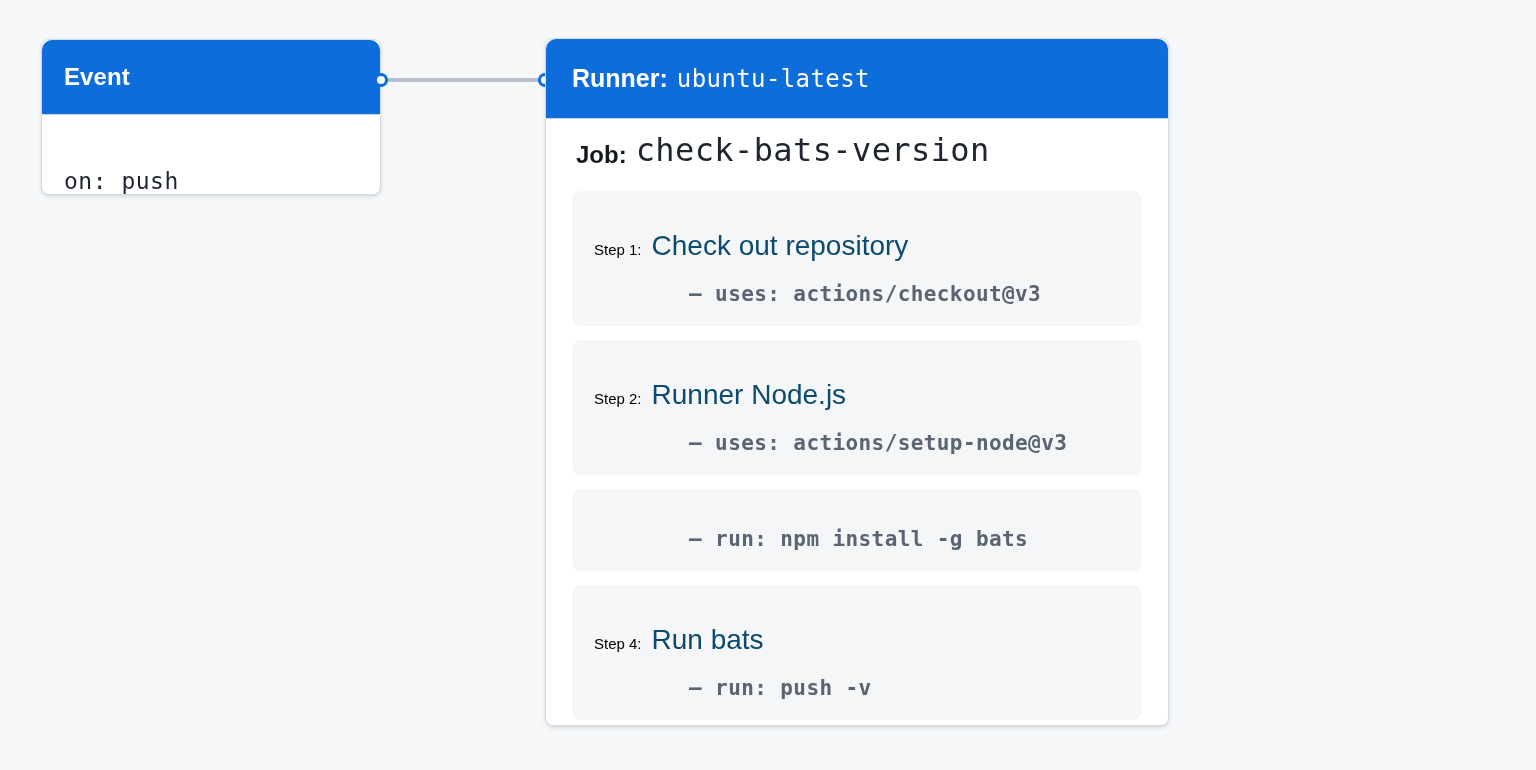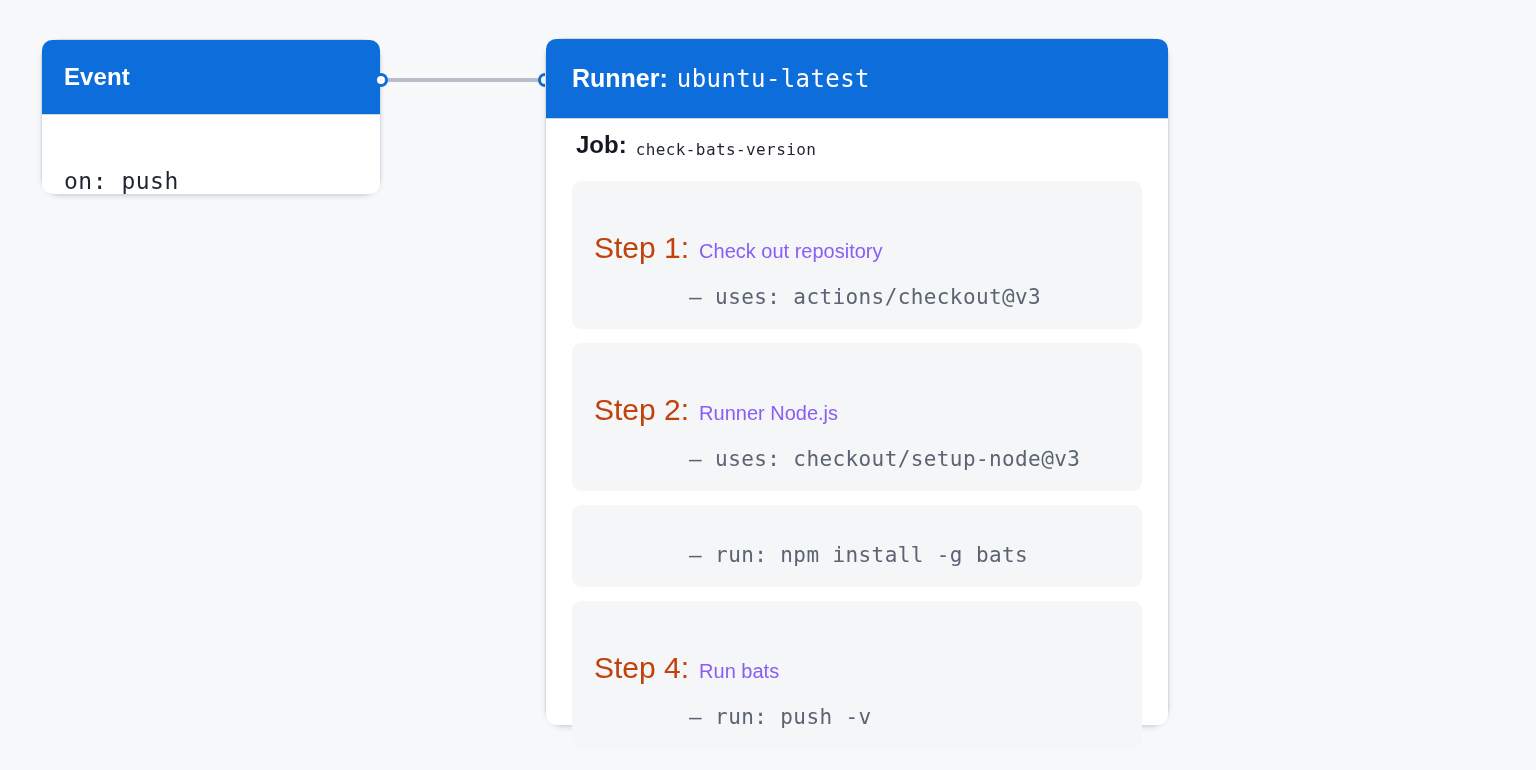--- a/index.html
+++ b/index.html
@@ -18,21 +18,21 @@
   .canvas {
     position: absolute;
     inset: 0;
   }
 
   
   .node {
     position: absolute;
     background: #ffffff;
     border: 1px solid #d6dbe1;
-    border-radius: 19px;
+    border-radius: 8px;
     box-shadow: 0 2px 5px rgba(22, 35, 56, 0.10), 0 1px 2px rgba(22, 35, 56, 0.06);
     box-sizing: border-box;
     overflow: visible;
   }
 
   .node-header {
     background: #0d6ddb;
     color: #ffffff;
     border-top-left-radius: 10px;
     border-top-right-radius: 10px;
@@ -117,21 +117,21 @@
     white-space: nowrap;
   }
   .job-label {
     font-size: 24px;
     font-weight: bold;
     color: #141921;
     margin-right: 9px;
   }
   .job-value {
     font-family: "DejaVu Sans Mono", "Liberation Mono", monospace;
-    font-size: 16px;
+    font-size: 32px;
     color: #1e2430;
     letter-spacing: 0.4px;
   }
 
   
   .steps {
     display: flex;
     flex-direction: column;
     gap: 14px;
   }
@@ -140,37 +140,38 @@
     border-radius: 9px;
     padding: 18px 22px 20px 22px;
     box-sizing: border-box;
   }
   .step-title-row {
     display: flex;
     align-items: baseline;
     white-space: nowrap;
   }
   .step-label {
-    font-size: 30px;
-    color: #c2410c;
+    font-size: 15px;
+    color: #000000;
     margin-right: 10px;
     margin-top: 32px;
   }
   .step-name {
-    font-size: 20px;
-    color: #8b5cf6;
+    font-size: 28px;
+    color: #0c4a6e;
   }
   .step-cmd {
     font-family: "DejaVu Sans Mono", "Liberation Mono", monospace;
     font-size: 21px;
     color: #5a6472;
     letter-spacing: 0.4px;
     white-space: pre;
     margin-top: 20px;
     margin-left: 95px;
+    font-weight: bold;
   }
 
   
   .edge-line {
     position: absolute;
     left: 382px;
     top: 78px;
     width: 163px;
     height: 4px;
     background: #b8bfc9;
@@ -232,21 +233,21 @@
             <span class="step-name">Check out repository</span>
           </div>
           <div class="step-cmd">— uses: actions/checkout@v3</div>
         </div>
 
         <div class="step-card">
           <div class="step-title-row">
             <span class="step-label">Step 2:</span>
             <span class="step-name">Runner Node.js</span>
           </div>
-          <div class="step-cmd">— uses: checkout/setup-node@v3</div>
+          <div class="step-cmd">— uses: actions/setup-node@v3</div>
         </div>
 
         <div class="step-card">
           <div class="step-cmd">— run: npm install -g bats</div>
         </div>
 
         <div class="step-card">
           <div class="step-title-row">
             <span class="step-label">Step 4:</span>
             <span class="step-name">Run bats</span>

